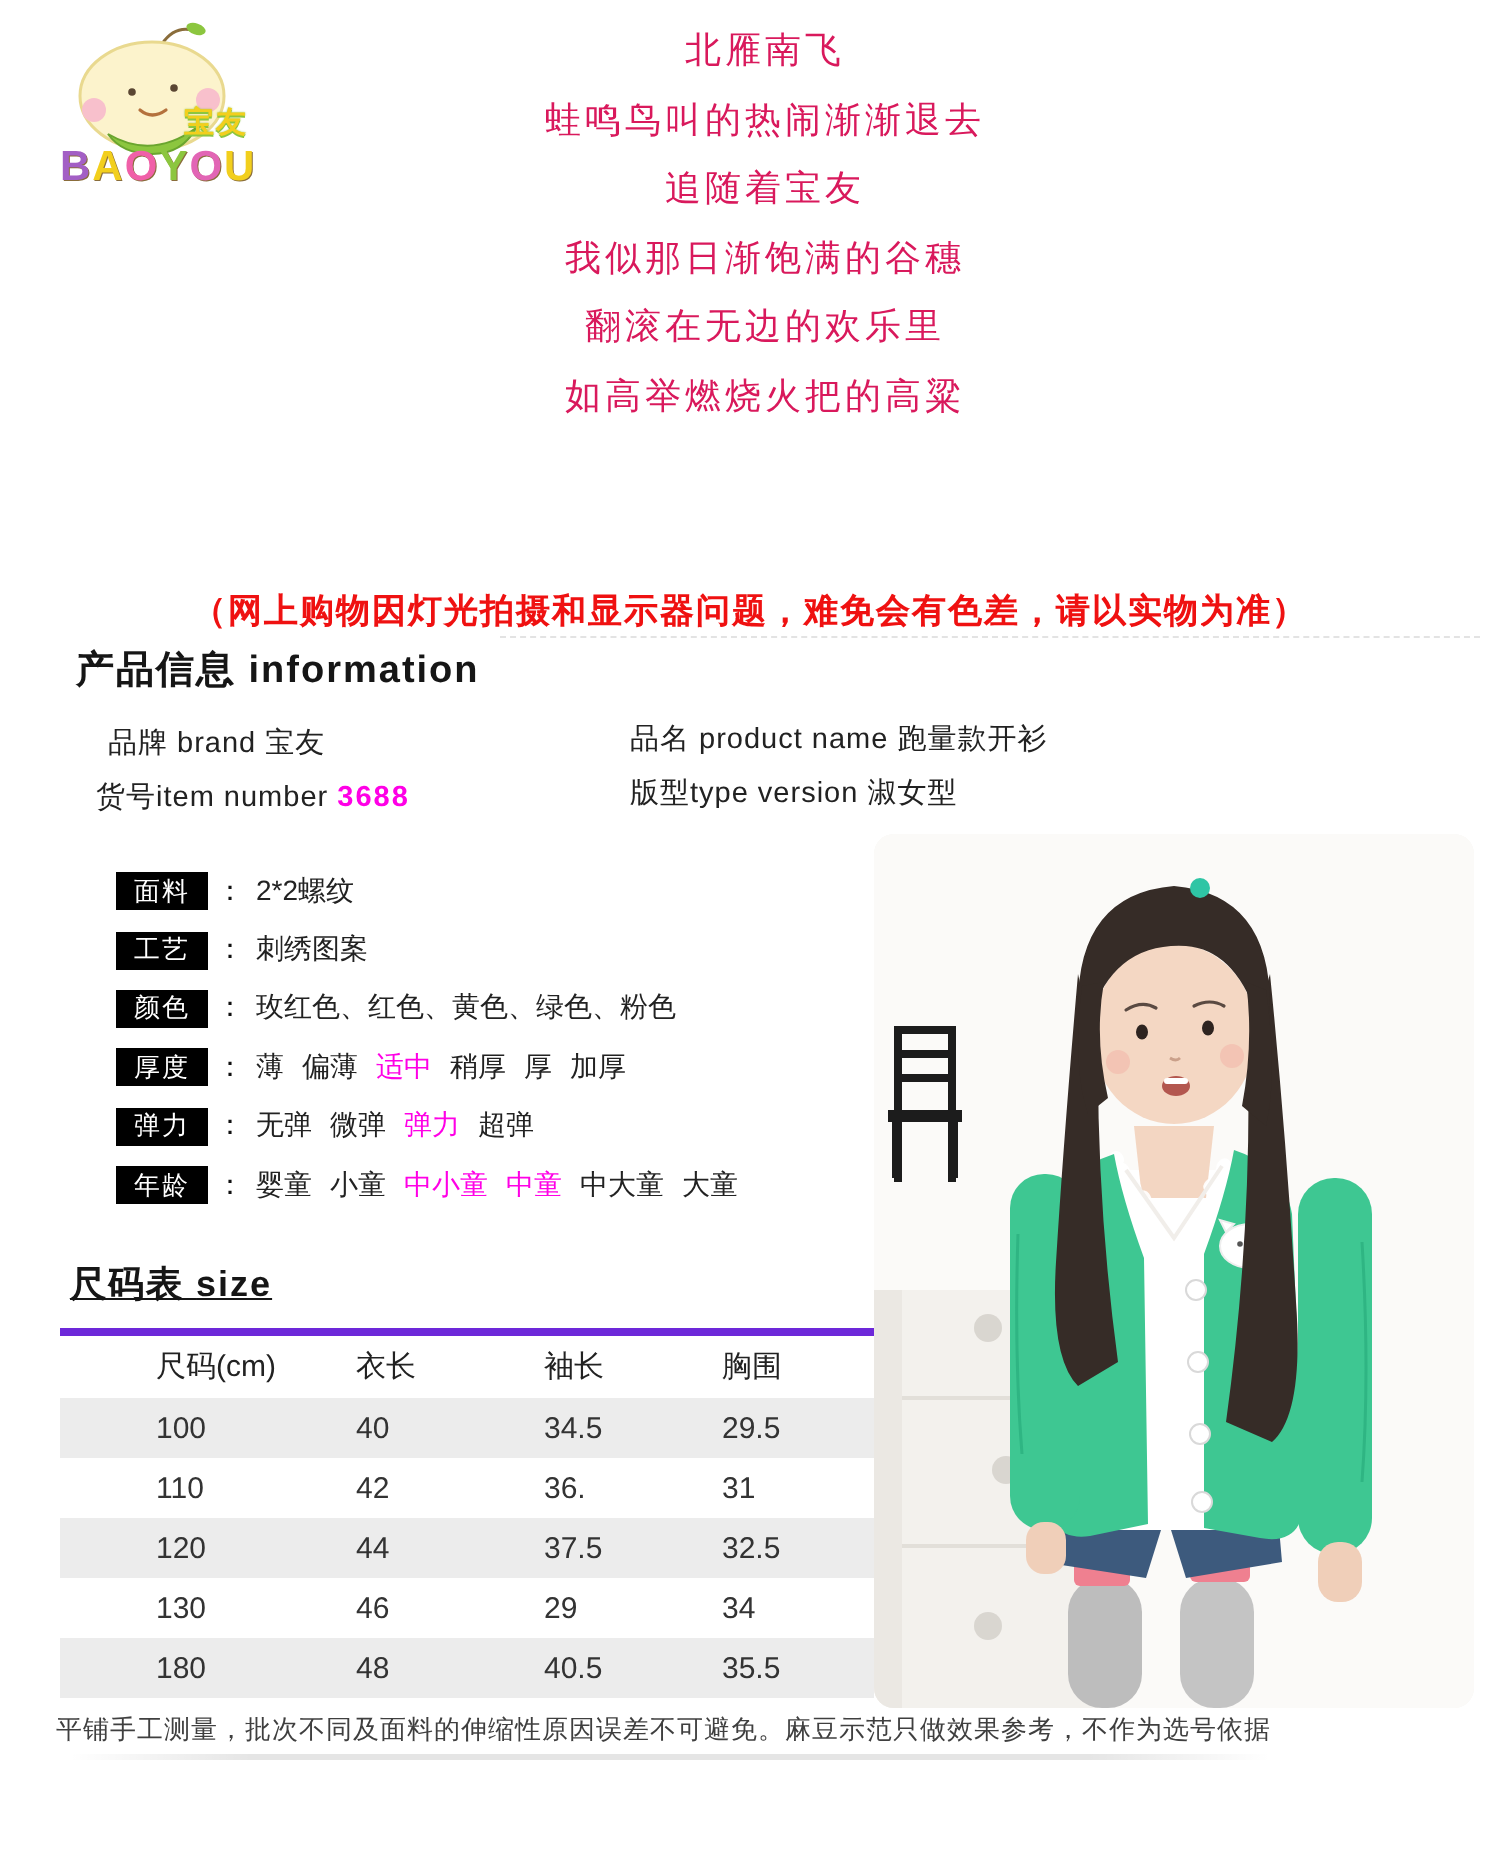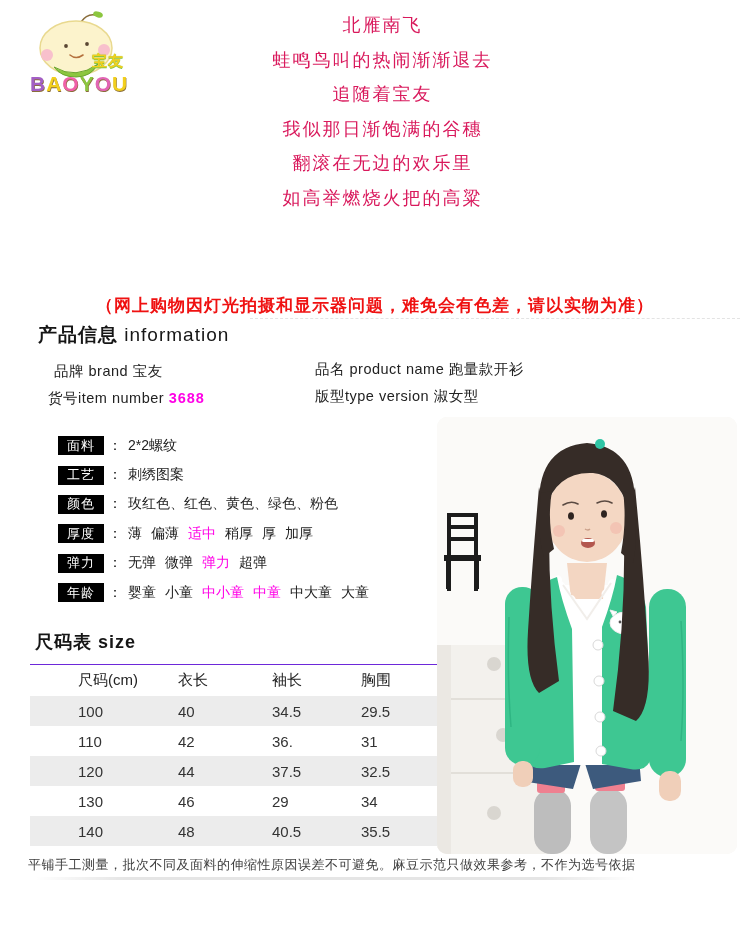--- a/index.html
+++ b/index.html
@@ -14,43 +14,43 @@
 
   
   .poem { position:absolute; left:15px; top:8px; width:735px; text-align:center; }
   .poem-line { height:34.5px; line-height:34.5px; font-size:18px; letter-spacing:2px; color:var(--poem); font-weight:500; }
 
   
   .notice { position:absolute; left:0; top:294px; width:750px; text-align:center; font-size:17px; font-weight:bold; color:var(--notice); letter-spacing:1px; }
 
   
   .sec-title { position:absolute; left:38px; top:322px; font-size:19px; font-weight:600; color:#161616; letter-spacing:1px; }
-  .sec-title .en { font-weight:400; }
+  .sec-title .en { font-weight:700; }
   .faint-rule { position:absolute; left:250px; top:318px; width:490px; border-top:1px dashed #e3e3e3; }
 
   
   .info { position:absolute; font-size:14.5px; color:#222; letter-spacing:0.5px; }
   .info .val { color:#222; }
   .info .val.accent { color:var(--accent); font-weight:bold; letter-spacing:1px; }
   #info-brand { left:54px; top:362px; }
   #info-item  { left:48px; top:389px; }
   #info-name  { left:315px; top:360px; }
   #info-type  { left:315px; top:387px; }
 
   
   .attrs { position:absolute; left:58px; top:431px; width:370px; }
   .attr-row { height:29.4px; display:flex; align-items:center; }
   .attr-box { display:inline-flex; width:46px; height:19px; background:#000; color:#fff; font-size:13px; align-items:center; justify-content:center; letter-spacing:1px; flex:0 0 46px; }
   .attr-colon { font-size:14px; color:#111; margin:0 6px 0 4px; }
   .attr-opt { font-size:14px; color:#222; margin-right:9px; white-space:nowrap; }
   .attr-opt.hl { color:var(--accent); }
 
   
-  .size-title { position:absolute; left:35px; top:630px; font-size:18px; font-weight:600; color:#161616; letter-spacing:1px; }
-  .size-table { position:absolute; left:30px; top:664px; width:407px; border-top:1px solid #6d28d9; font-size:15px; color:#333; }
+  .size-title { position:absolute; left:35px; top:630px; font-size:18px; font-weight:600; color:#161616; letter-spacing:1px;text-decoration:underline; }
+  .size-table { position:absolute; left:30px; top:664px; width:407px; border-top:4px solid #6d28d9; font-size:15px; color:#333; }
   .t-row { display:grid; grid-template-columns:148px 94px 89px auto; height:30px; align-items:center; }
   .t-row.header { height:31px; color:#222; }
   .t-row.stripe { background:var(--stripe); }
   .t-cell:first-child { padding-left:48px; }
 
   
   .footnote { position:absolute; left:28px; top:856px; font-size:13px; font-weight:normal; color:#3f3f3f; letter-spacing:0.5px; }
   .foot-rule { position:absolute; left:35px; top:877px; width:600px; height:3px;
     background:linear-gradient(to right, rgba(0,0,0,0), rgba(0,0,0,0.10) 15%, rgba(0,0,0,0.10) 85%, rgba(0,0,0,0)); border-radius:2px; }
 
@@ -188,21 +188,21 @@
         <span class="t-cell">37.5</span>
         <span class="t-cell">32.5</span>
       </div>
       <div class="t-row">
         <span class="t-cell">130</span>
         <span class="t-cell">46</span>
         <span class="t-cell">29</span>
         <span class="t-cell">34</span>
       </div>
       <div class="t-row stripe">
-        <span class="t-cell">140</span>
+        <span class="t-cell">180</span>
         <span class="t-cell">48</span>
         <span class="t-cell">40.5</span>
         <span class="t-cell">35.5</span>
       </div>
     </div>
 
   <div class="footnote">平铺手工测量，批次不同及面料的伸缩性原因误差不可避免。麻豆示范只做效果参考，不作为选号依据</div>
   <div class="foot-rule"></div>
 
   <div class="photo">

